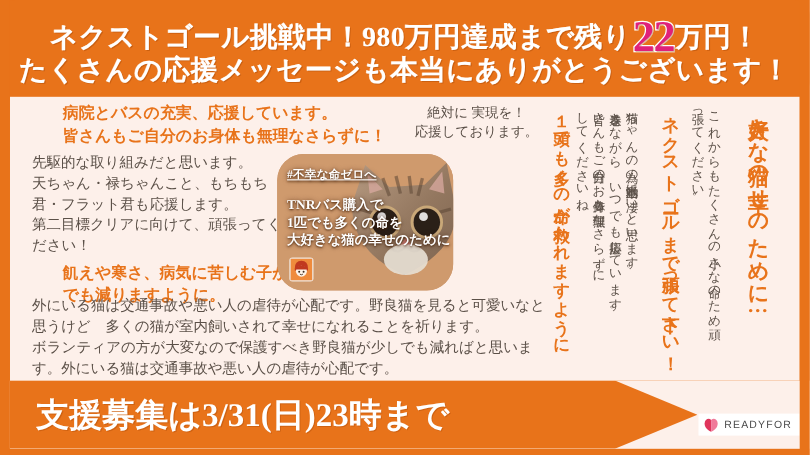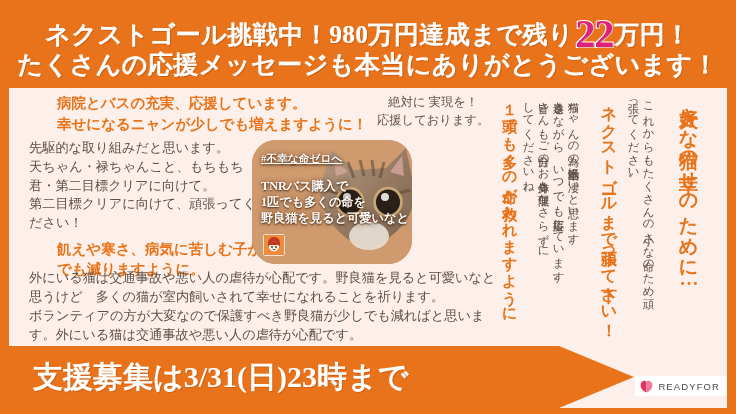--- a/index.html
+++ b/index.html
@@ -266,26 +266,26 @@
         <span id="header-highlight-number">22</span>
         <span>万円！</span>
     </div>
     <div id="header-line-2" class="header-line">たくさんの応援メッセージも本当にありがとうございます！</div>
   </div>
 
   <div id="body-card">
 
     <div id="left-column">
       <div class="msg-heading">病院とバスの充実、応援しています。</div>
-      <div class="msg-heading">幸せになるニャンが少しでも増えますように！</div>
+      <div class="msg-heading">皆さんもご自分のお身体も無理なさらずに！</div>
 
       <div id="left-para-1">
         <div class="msg-body">先駆的な取り組みだと思います。</div>
         <div class="msg-body">天ちゃん・禄ちゃんこと、もちもち</div>
-        <div class="msg-body">君・第二目標クリアに向けて。</div>
+        <div class="msg-body">君・フラット君も応援します。</div>
         <div class="msg-body">第二目標クリアに向けて、頑張ってく</div>
         <div class="msg-body">ださい！</div>
       </div>
 
       <div id="left-heading-2">
         <div class="msg-heading">飢えや寒さ、病気に苦しむ子が一匹</div>
         <div class="msg-heading">でも減りますように。</div>
       </div>
     </div>
 
@@ -333,21 +333,21 @@
         <path d="M55 78 Q48 86 42 80" stroke="#5d4736" stroke-width="2" fill="none"></path>
         <path d="M55 78 Q62 86 68 80" stroke="#5d4736" stroke-width="2" fill="none"></path>
         <ellipse cx="55" cy="90" rx="20" ry="14" fill="#e6ded2" opacity="0.92"></ellipse>
       </svg>
 
       <div id="photo-overlay-text">
         <div id="photo-hashtag">#不幸な命ゼロへ</div>
         <div id="photo-caption">
           <div>TNRバス購入で</div>
           <div>1匹でも多くの命を</div>
-          <div>野良猫を見ると可愛いなと</div>
+          <div>大好きな猫の幸せのために</div>
         </div>
       </div>
 
       <div id="photo-avatar">
         <svg width="20" height="20" viewBox="0 0 20 20">
           <rect width="20" height="20" fill="#ef8b3c"></rect>
           <path d="M4 9 Q4 2 10 2 Q16 2 16 9 L16 11 L4 11 Z" fill="#c0391f"></path>
           <circle cx="10" cy="11.5" r="5" fill="#fdf3e8"></circle>
           <path d="M5 8.5 Q10 4 15 8.5 L15 10 L5 10 Z" fill="#c0391f"></path>
           <circle cx="8" cy="12" r="0.9" fill="#3a2a20"></circle>

